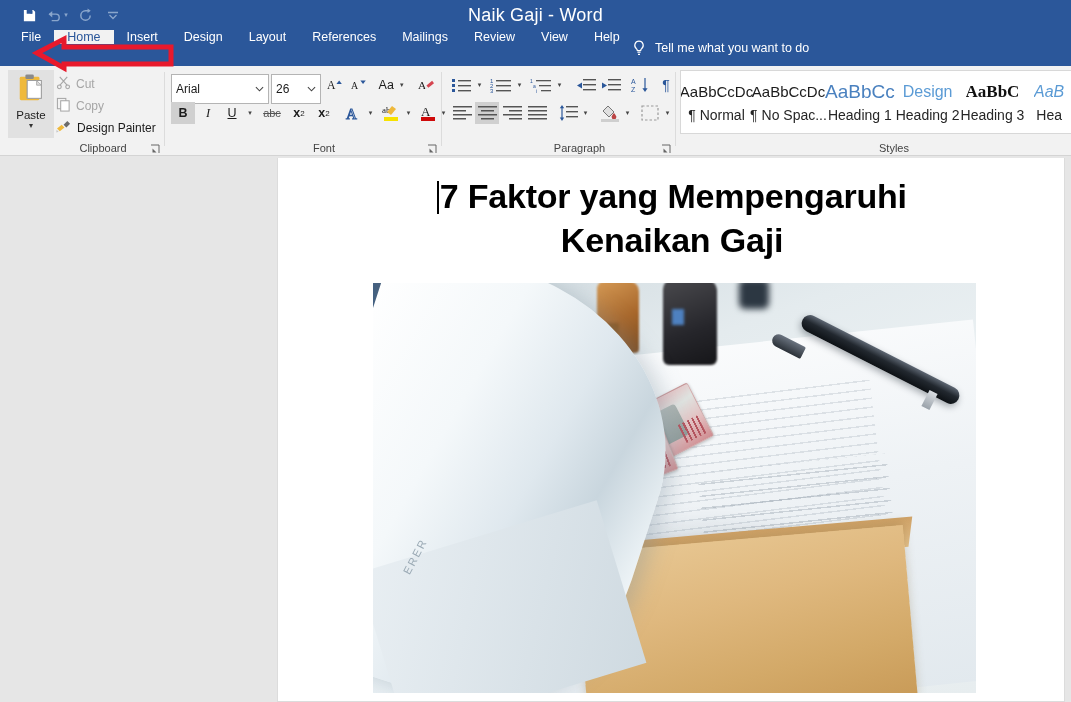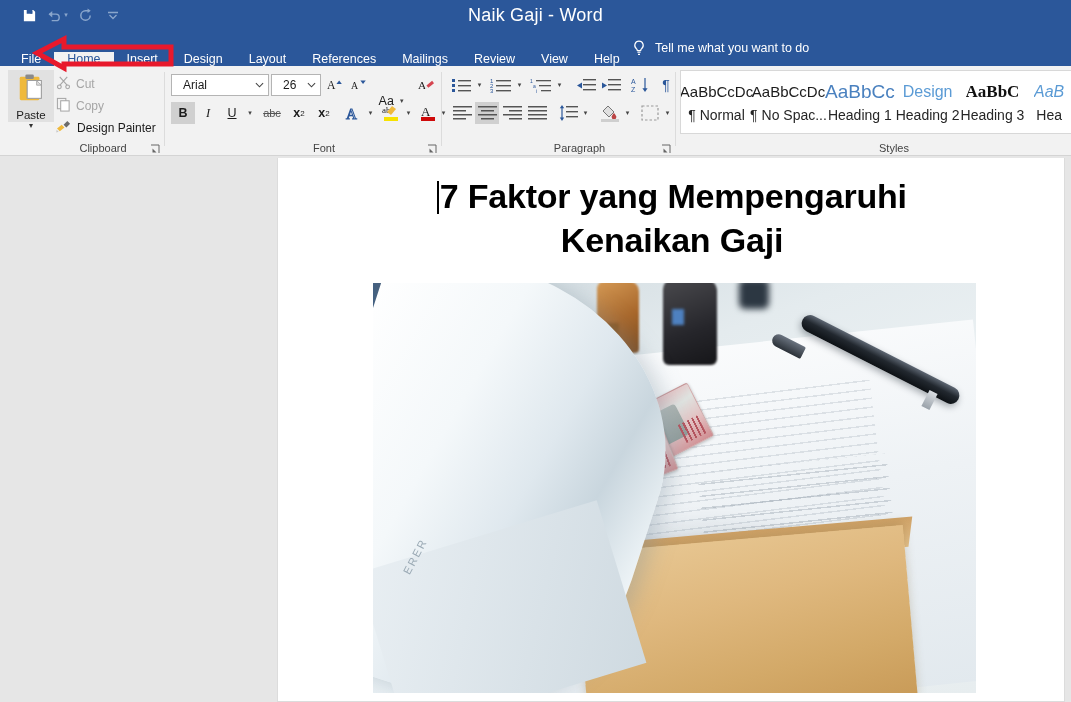--- a/index.html
+++ b/index.html
@@ -27,21 +27,21 @@
     position: absolute; left: 0; top: 0; width: 1071px; height: 30px;
     display: flex; align-items: center; justify-content: center;
     color: #ffffff; font-size: 18px; letter-spacing: .2px;
   }
 
   
   .tabbar {
     position: absolute; left: 0; top: 30px; width: 1071px; height: 36px;
     background: #2b579a;
   }
-  .tabs { position: absolute; left: 8px; top: 0; height: 36px; display: flex; align-items: flex-end; }
+  .tabs { position: absolute; left: 8px; top: 0; height: 36px; display: flex; align-items: flex-start; }
   .tab {
     display: flex; align-items: center; padding: 0 13px;
     color: #ffffff; font-size: 12.5px; white-space: nowrap;
   }
   .tab.active { background: #f2f2f2; color: #2b579a; }
   .tellme {
     position: absolute; left: 632px; top: 0; height: 36px;
     display: flex; align-items: center; gap: 9px;
     color: #ffffff; font-size: 12.5px; white-space: nowrap;
   }
@@ -58,37 +58,37 @@
     text-align: center; font-size: 11px; color: #444; padding-left: 41px;
   }
   .grp-sep { position: absolute; top: 6px; width: 1px; height: 74px; background: #dcdcdc; }
   .dlg-launcher {
     position: absolute; bottom: 3px; right: 4px; width: 12px; height: 12px;
     color: #666;
   }
 
   
   .paste-btn {
-    position: absolute; left: 8px; top: 4px; width: 46px; height: 52px;
+    position: absolute; left: 8px; top: 4px; width: 46px; height: 68px;
     display: flex; flex-direction: column; align-items: center;
     background: #e1e1e1; padding-top: 3px;
   }
   .paste-lbl { font-size: 11.5px; color: #222; margin-top: 2px; }
   .paste-caret { font-size: 8px; color: #333; line-height: 8px; margin-top: 1px; }
   .cb-item {
     position: absolute; left: 56px; display: flex; align-items: center; gap: 5px;
     font-size: 12px; height: 20px;
   }
   .cb-item.dis { color: #a6a6a6; }
   .cb-item.en { color: #1b1b1b; }
 
   
   .fontname, .fontsize {
-    position: absolute; height: 22px; background: #fff; border: 1px solid #b4b4b4;
-    display: flex; align-items: center; font-size: 12px; color: #1b1b1b; padding-left: 11px;
+    position: absolute; height: 30px; background: #fff; border: 1px solid #b4b4b4;
+    display: flex; align-items: center; font-size: 12px; color: #1b1b1b; padding-left: 4px;
   }
   .combo-caret {
     margin-left: auto; width: 17px; height: 100%;
     display: flex; align-items: center; justify-content: center; color: #444;
   }
   .ico-btn {
     position: absolute; display: flex; align-items: center; justify-content: center;
     height: 22px; color: #1b1b1b; font-size: 12.5px;
   }
   .ico-btn.act { background: #d0d0d0; }
@@ -391,21 +391,21 @@
             <text x="0" y="13" font-size="13" font-family="Liberation Serif, serif" fill="#1b1b1b">A</text>
             <path fill="#2b579a" d="M13.5 3l3 4h-6z"></path>
           </svg>
       </div>
       <div class="ico-btn" style="left:183px; top:8px; width:22px;">
         <svg width="18" height="16" viewBox="0 0 20 16">
             <text x="1" y="13" font-size="11" font-family="Liberation Serif, serif" fill="#1b1b1b">A</text>
             <path fill="#2b579a" d="M11.5 3h6l-3 4z"></path>
           </svg>
       </div>
-      <div class="ico-btn" style="left:209px; top:24px; width:34px; gap:6px;">
+      <div class="ico-btn" style="left:209px; top:8px; width:34px; gap:6px;">
         <span>Aa</span>
         <span class="caret-sm">▾</span>
       </div>
       <div class="ico-btn" style="left:248px; top:8px; width:24px;">
         <svg width="19" height="17" viewBox="0 0 20 18">
             <text x="2" y="13" font-size="12" font-family="Liberation Serif, serif" fill="#1b1b1b">A</text>
             <path fill="#d64550" d="M11 9l6-5 2 2.5-6 5z"></path>
             <path fill="#e8e8e8" d="M10.2 9.6l2.6 2.3-3.4.9z"></path>
           </svg>
       </div>

